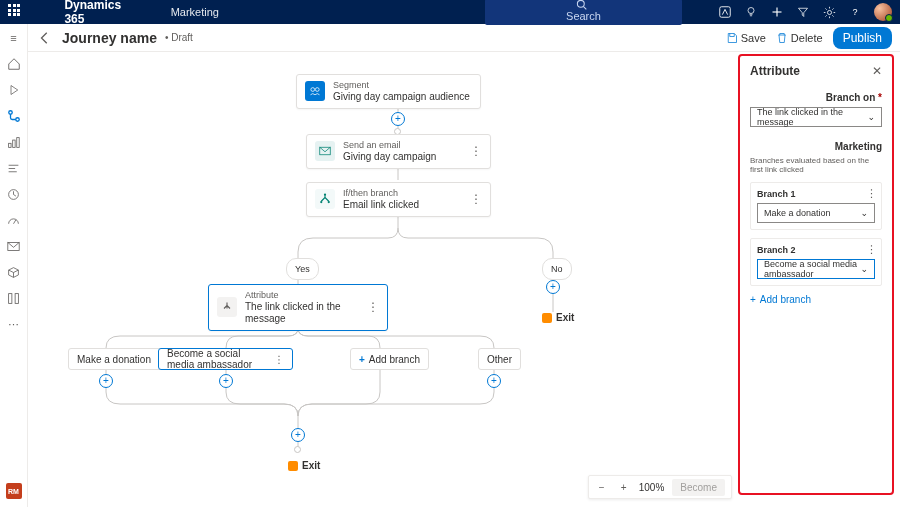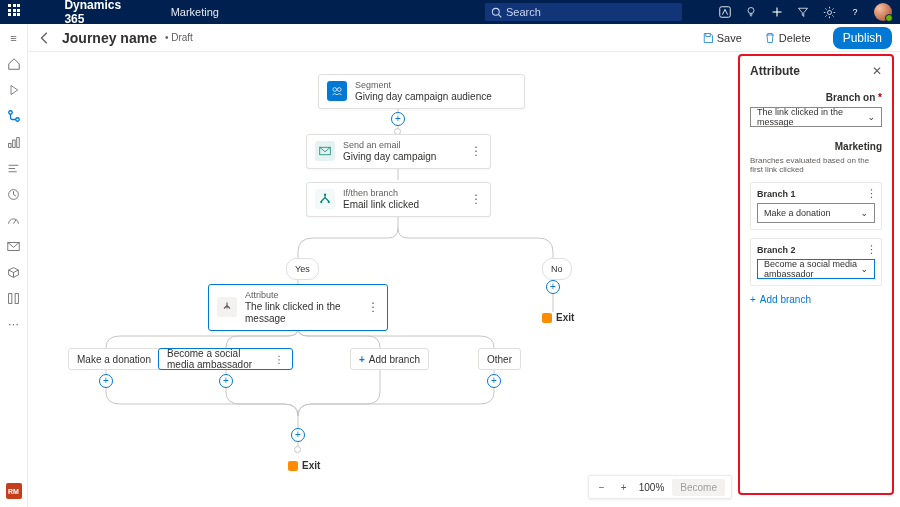--- a/index.html
+++ b/index.html
@@ -4,39 +4,39 @@
 <style>
 * { box-sizing: border-box; margin: 0; padding: 0; font-family: "Segoe UI", Arial, sans-serif; }
 body { width: 900px; height: 507px; overflow: hidden; background: #fff; font-size: 11px; color: #323130; }
 
 
 .topbar { height: 24px; background: #002050; display: flex; align-items: center; color: #fff; padding: 0 8px; gap: 36px; }
 .topbar .waffle { width: 16px; height: 16px; display: grid; grid-template-columns: repeat(3,3px); grid-template-rows: repeat(3,3px); gap: 1.5px; margin-right: 8px; }
 .topbar .waffle span { background: #fff; }
 .topbar .brand { font-size: 12px; font-weight: 600; margin-right: 8px; }
 .topbar .app { font-size: 11px; opacity: .9; }
-.topbar .search { margin-left: 230px; width: 250px; height: 18px; background: #12357a; border-radius: 2px; display: flex; align-items: center; padding: 0 6px; color: #c8d6f0; }
+.topbar .search { margin-left: 230px; width: 250px; height: 26px; background: #12357a; border-radius: 2px; display: flex; align-items: center; padding: 0 6px; color: #c8d6f0; flex-direction: column; }
 .topbar .search svg { width: 11px; height: 11px; margin-right: 4px; }
 .topbar .right { margin-left: auto; display: flex; align-items: center; gap: 12px; }
 .topbar .right .ico { width: 14px; height: 14px; display: flex; align-items: center; justify-content: center; }
 .topbar .avatar { width: 18px; height: 18px; border-radius: 50%; background: radial-gradient(circle at 30% 30%, #f8c1a0, #a04020); position: relative; }
 .topbar .avatar::after { content: ""; position: absolute; bottom: -1px; right: -1px; width: 6px; height: 6px; background: #6bb700; border: 1px solid #002050; border-radius: 50%; }
 
 
 .leftrail { position: absolute; top: 24px; left: 0; width: 28px; bottom: 0; border-right: 1px solid #edebe9; background: #fff; display: flex; flex-direction: column; align-items: center; padding-top: 6px; gap: 10px; }
 .leftrail .ri { width: 16px; height: 16px; display: flex; align-items: center; justify-content: center; color: #605e5c; }
 .leftrail .ri.selected { color: #0078d4; font-weight: bold; }
 .leftrail .persona { margin-top: auto; margin-bottom: 8px; width: 16px; height: 16px; background: #c43e1c; color: #fff; font-size: 7px; font-weight: 600; display: flex; align-items: center; justify-content: center; border-radius: 2px; }
 
 
 .cmdbar { position: absolute; top: 24px; left: 28px; right: 0; height: 28px; border-bottom: 1px solid #edebe9; display: flex; align-items: center; padding: 0 8px; }
 .cmdbar .back { width: 18px; height: 18px; display: flex; align-items: center; justify-content: center; color: #605e5c; margin-right: 8px; }
 .cmdbar .title { font-size: 14px; font-weight: 600; margin-right: 8px; }
 .cmdbar .draft { font-size: 10px; color: #605e5c; }
-.cmdbar .actions { margin-left: auto; display: flex; align-items: center; gap: 22px; }
+.cmdbar .actions { margin-left: auto; display: flex; align-items: center; gap: 10px; }
 .cmdbar .act { display: flex; align-items: center; gap: 3px; font-size: 11px; color: #323130; }
 .cmdbar .act svg { width: 12px; height: 12px; }
 .cmdbar .publish { background: #0078d4; color: #fff; padding: 4px 10px; border-radius: 8px; font-size: 12px; }
 
 
 .canvas { position: absolute; top: 52px; left: 28px; right: 0; bottom: 0; background: #fff; }
 
 
 .node { position: absolute; background: #fff; border: 1px solid #e1dfdd; border-radius: 3px; display: flex; align-items: center; padding: 5px 8px; box-shadow: 0 1px 2px rgba(0,0,0,0.04); }
 .node .nicon { width: 20px; height: 20px; border-radius: 3px; display: flex; align-items: center; justify-content: center; margin-right: 8px; flex-shrink: 0; }
@@ -269,21 +269,21 @@
     <line x1="352" y1="318" x2="352" y2="340" stroke="#c8c6c4"></line>
     <line x1="466" y1="318" x2="466" y2="340" stroke="#c8c6c4"></line>
 
     <path d="M78 340 Q78 352 92 352 L256 352 Q270 352 270 364"></path>
     <path d="M198 340 Q198 352 212 352 L256 352 Q270 352 270 364"></path>
     <path d="M352 340 Q352 352 338 352 L284 352 Q270 352 270 364"></path>
     <path d="M466 340 Q466 352 452 352 L284 352 Q270 352 270 364"></path>
     <line x1="270" y1="364" x2="270" y2="400" stroke="#c8c6c4"></line>
   </svg>
 
-  <div class="node" style="top:22px;left:290px;width:207px">
+  <div class="node" style="top:22px;left:268px;width:185px">
     <div class="nicon blue">
         <svg width="12" height="12" viewBox="0 0 16 16">
           <circle cx="5" cy="6" r="2.5" fill="none" stroke="#fff"></circle>
           <circle cx="11" cy="6" r="2.5" fill="none" stroke="#fff"></circle>
           <path d="M2 13 Q5 10 8 13 Q11 10 14 13" fill="none" stroke="#fff"></path>
         </svg>
       </div>
     <div class="ntxt">
         <span class="cap">Segment</span>
         <span class="main">Giving day campaign audience</span>

